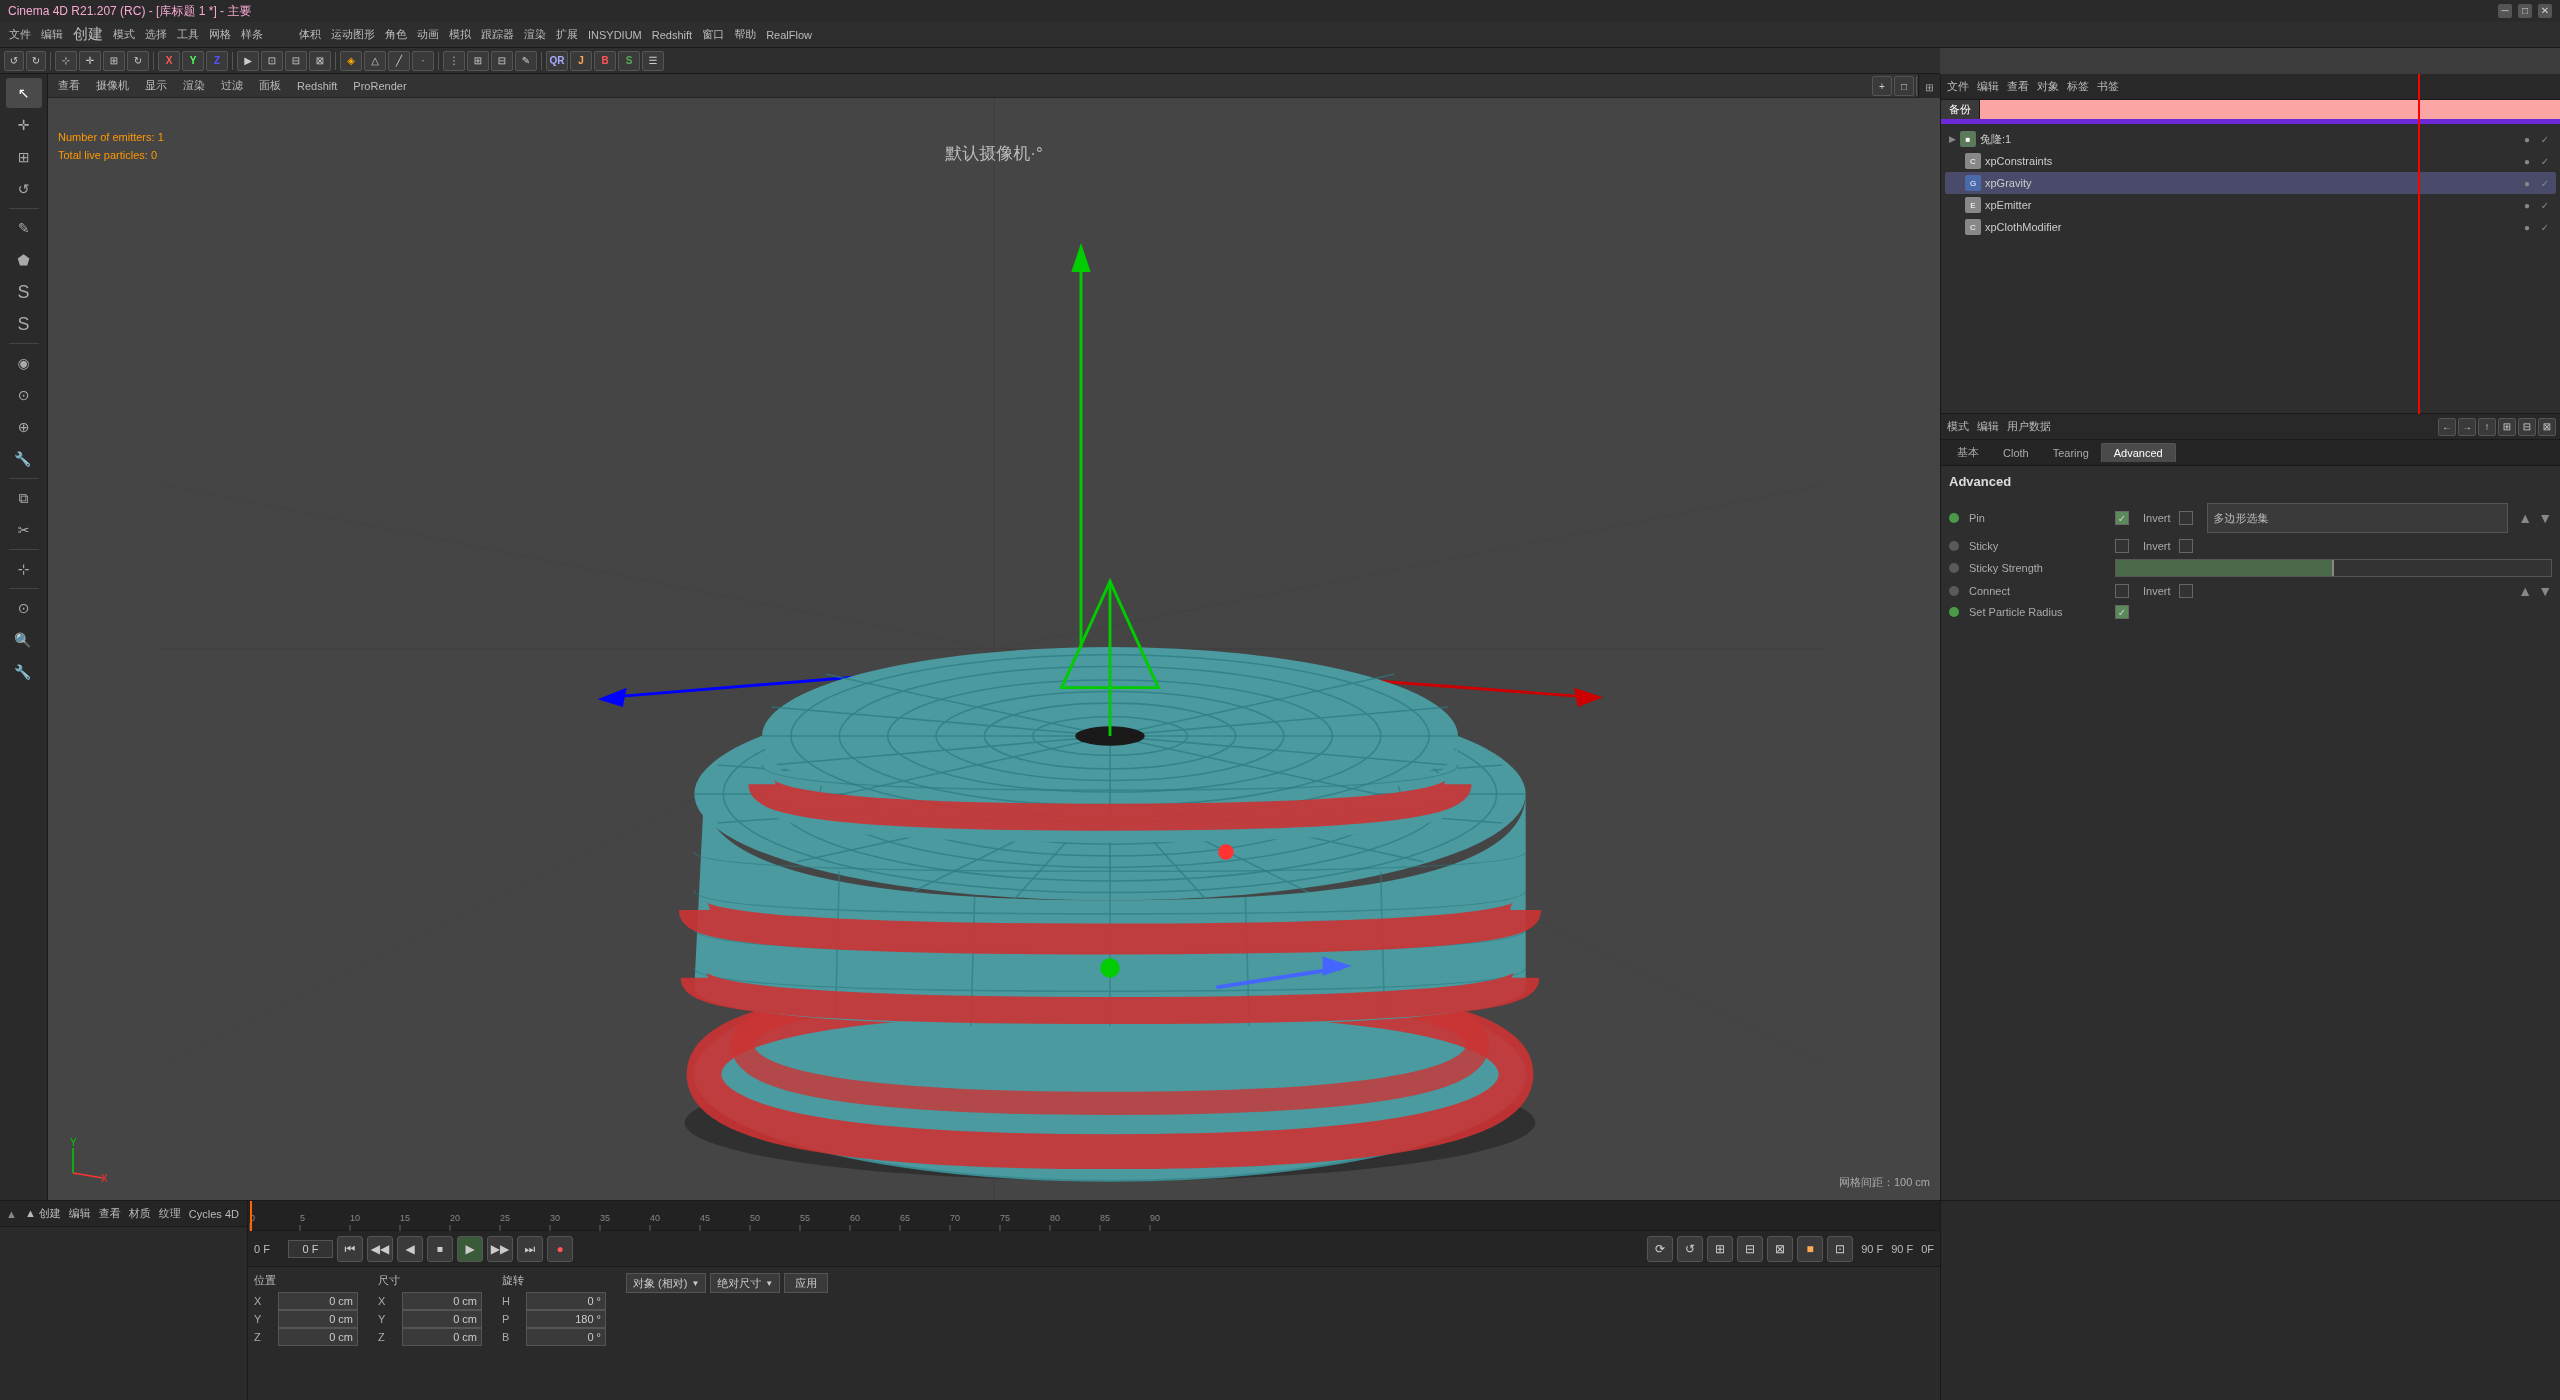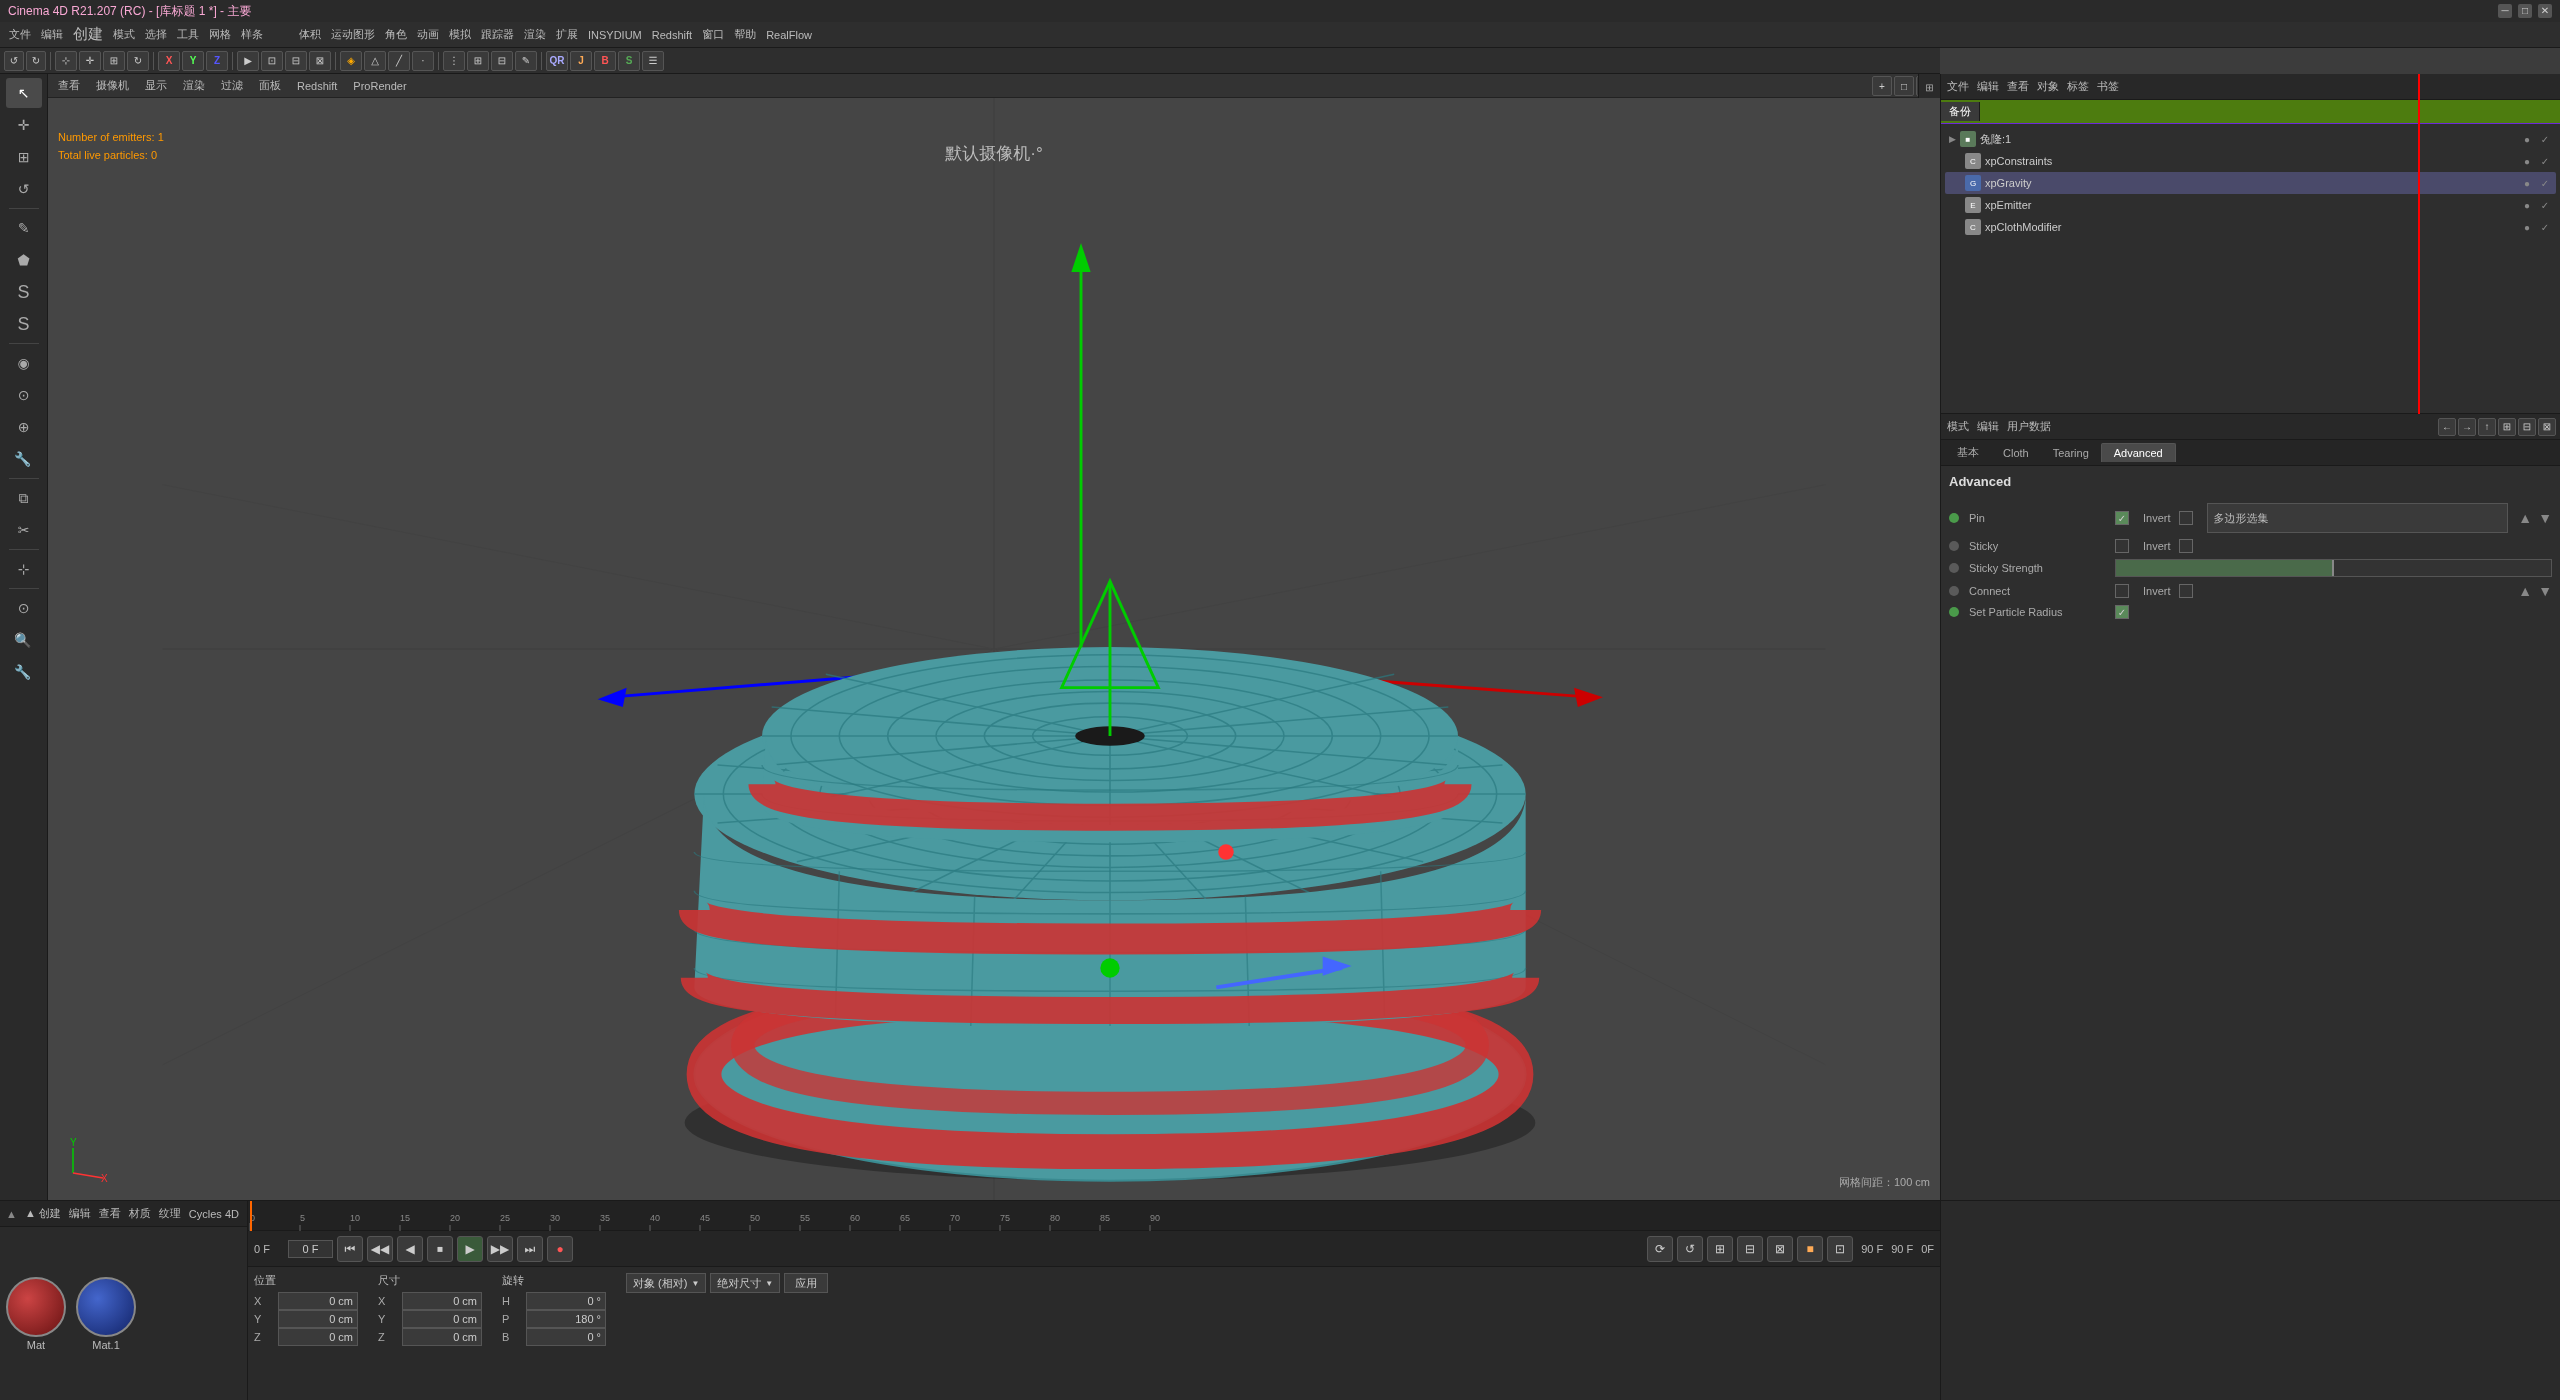--- a/index.html
+++ b/index.html
@@ -241,25 +241,25 @@
       border-bottom: 1px solid #1a1a1a;
       flex-shrink: 0;
     }
     .sm-menu-item {
       font-size: 11px;
       color: #bbb;
       cursor: pointer;
     }
     #scene-tab-bar {
       height: 24px;
-      background: #4d7c0f;
+      background: #fca5a5;
       display: flex;
       align-items: center;
       padding: 0 0;
-      border-bottom: 1px solid #6d28d9;
+      border-bottom: 5px solid #6d28d9;
       flex-shrink: 0;
     }
     .scene-tab {
       font-size: 11px;
       color: #bbb;
       padding: 2px 8px;
       cursor: pointer;
       border-right: 1px solid #1a1a1a;
     }
     .scene-tab.active { background: #3a3a3a; color: #fff; }
@@ -1067,30 +1067,20 @@
 <div id="bottom-left-panel" style="top: 1200px; width: 248px; height: 200px; bottom: 0px;">
   <div id="materials-toolbar">
     <span style="font-size:11px;color:#888;">▲</span>
     <span class="mat-menu">▲ 创建</span>
     <span class="mat-menu">编辑</span>
     <span class="mat-menu">查看</span>
     <span class="mat-menu">材质</span>
     <span class="mat-menu">纹理</span>
     <span class="mat-menu">Cycles 4D</span>
   </div>
-  <div id="materials-content">
-    <div class="material-item">
-      <div class="material-ball red"></div>
-      <div class="material-label">Mat</div>
-    </div>
-    <div class="material-item">
-      <div class="material-ball blue"></div>
-      <div class="material-label">Mat.1</div>
-    </div>
-  </div>
 </div>
 
 <div id="bottom-timeline-panel" style="inset: 1200px 620px 0px 248px; height: 200px;">
 
   <div id="timeline-ruler-area" style="position:relative;height:30px;background:#222;border-bottom:1px solid #1a1a1a;">
     <svg width="100%" height="30">
 
       <g fill="#888" font-size="9">
         <text x="2" y="20">0</text>
         <text x="52" y="20">5</text>

